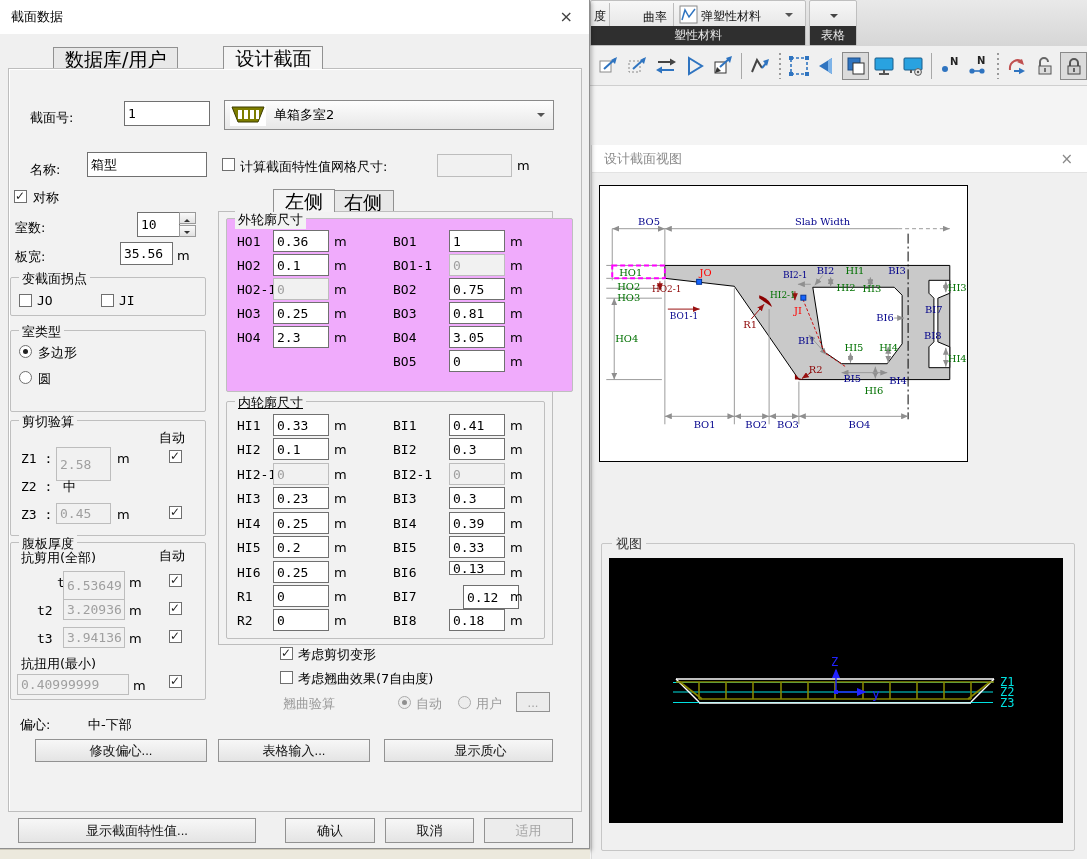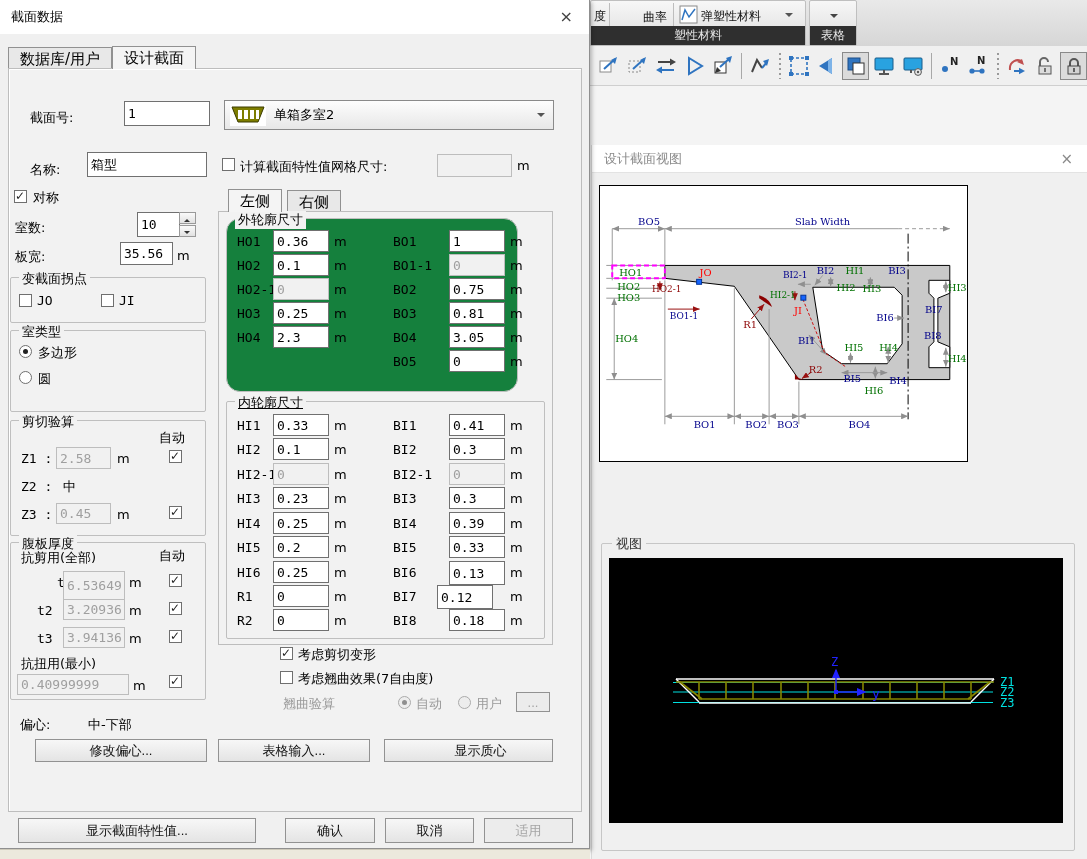--- a/index.html
+++ b/index.html
@@ -32,21 +32,21 @@
   .viewbox .legend{position:absolute;left:10px;top:-9px;background:#f0f0f0;padding:0 4px;font-size:13px;color:#333;}
   .canvas{position:absolute;left:7px;top:14px;width:454px;height:265px;background:#000;}
 
   
   .dialog{position:absolute;left:0;top:0;width:590px;height:849px;background:#f0f0f0;
           border:1px solid #8f8f8f;border-left:none;border-top:none;box-shadow:2px 2px 4px rgba(0,0,0,.25);}
   .dlg-title{position:absolute;left:0;top:0;width:100%;height:34px;background:#fff;font-size:13px;line-height:34px;padding-left:11px;}
   .dlg-close{position:absolute;right:16px;top:7px;font-size:16px;color:#444;}
   .tabs{position:absolute;left:8px;top:46px;height:23px;}
   .tab{display:inline-block;height:22px;padding:0 11px;border:1px solid #919191;border-bottom:none;
-       background:#e8e8e8;font-size:15px;line-height:22px;vertical-align:bottom;}
+       background:#e8e8e8;font-size:19px;line-height:22px;vertical-align:bottom;margin-left:45px;}
   .tab.active{background:#f4f4f4;height:23px;position:relative;z-index:2;}
   .page{position:absolute;left:8px;top:68px;width:574px;height:744px;border:1px solid #bdbdbd;background:#f2f2f2;
         box-shadow:inset 1px 1px 0 #fff;}
   .lbl{position:absolute;font-size:13px;white-space:nowrap;}
   .lbl.dim{color:#9a9a9a;}
   .val{font-family:"DejaVu Sans Mono","Liberation Mono",monospace;}
   .tin{position:absolute;border:1px solid #707070;background:#fff;
        font:13px "DejaVu Sans Mono","Liberation Mono",monospace;padding:1px 3px;color:#000;}
   .tin.dis{background:#f1f1f1;color:#9f9f9f;border-color:#bdbdbd;}
   .btn{position:absolute;background:linear-gradient(#f7f7f7,#e4e4e4);border:1px solid #929292;
@@ -432,41 +432,41 @@
 
     <span class="lbl" style="left:15px;top:219px;">室数:</span>
     <input class="tin" style="left: 137px; top: 212px; width: 43px; height: 25px;" readonly="" value="10">
     <span class="spin up" style="left:179px;top:212px;"></span>
     <span class="spin dn" style="left:179px;top:225px;"></span>
 
     <span class="lbl" style="left:15px;top:248px;">板宽:</span>
     <input class="tin" style="left: 120px; top: 242px; width: 53px; height: 23px;" readonly="" value="35.56">
     <span class="lbl" style="left:177px;top:248px;">m</span>
 
-    <div class="grp" style="left:10px;top:277px;width:196px;height:46px;">
+    <div class="grp" style="left:10px;top:277px;width:196px;height:39px;">
       <span class="legend">变截面拐点</span>
       <span class="cbx" style="left:8px;top:16px;"></span>
       <span class="lbl val" style="left:26px;top:15px;">JO</span>
       <span class="cbx" style="left:90px;top:16px;"></span>
       <span class="lbl val" style="left:108px;top:15px;">JI</span>
     </div>
 
     <div class="grp" style="left:10px;top:330px;width:196px;height:82px;">
       <span class="legend">室类型</span>
       <span class="rad sel" style="left:8px;top:14px;"></span>
       <span class="lbl" style="left:27px;top:13px;">多边形</span>
       <span class="rad" style="left:8px;top:40px;"></span>
       <span class="lbl" style="left:27px;top:39px;">圆</span>
     </div>
 
     <div class="grp" style="left:10px;top:420px;width:196px;height:116px;">
       <span class="legend">剪切验算</span>
       <span class="lbl" style="left:148px;top:8px;">自动</span>
       <span class="lbl val" style="left:10px;top:30px;">Z1 :</span>
-      <input class="tin dis" style="left: 45px; top: 26px; width: 55px; height: 22px;" disabled="" value="2.58">
+      <input class="tin dis" style="left: 45px; top: 26px; width: 55px; height: 34px;" disabled="" value="2.58">
       <span class="lbl" style="left:106px;top:30px;">m</span>
       <span class="cbx checked" style="left:158px;top:29px;"></span>
       <span class="lbl val" style="left:10px;top:58px;">Z2 :</span>
       <span class="lbl" style="left:52px;top:57px;">中</span>
       <span class="lbl val" style="left:10px;top:86px;">Z3 :</span>
       <input class="tin dis" style="left: 45px; top: 82px; width: 55px; height: 21px;" disabled="" value="0.45">
       <span class="lbl" style="left:106px;top:86px;">m</span>
       <span class="cbx checked" style="left:158px;top:85px;"></span>
     </div>
 
@@ -493,21 +493,21 @@
     </div>
 
     <span class="lbl" style="left:20px;top:716px;">偏心:</span>
     <span class="lbl" style="left:88px;top:716px;">中-下部</span>
     <button class="btn" style="left:35px;top:739px;width:172px;height:23px;">修改偏心...</button>
 
     <span class="tab active" style="position:absolute;left:228px;top:189px;z-index:3;">左侧</span>
     <span class="tab" style="position:absolute;left:287px;top:190px;">右侧</span>
     <div style="position:absolute;left:218px;top:211px;width:335px;height:434px;border:1px solid #bdbdbd;background:#f2f2f2;"></div>
 
-    <div class="grp" style="left:226px;top:218px;width:292px;height:174px;background:#15803d;border-radius:14px;">
+    <div class="grp" style="left:226px;top:218px;width:347px;height:174px;background:#f0abfc;">
       <span class="legend" style="background:#f2f2f2;">外轮廓尺寸</span>
       <span class="lbl val" style="left:10px;top:15px;">HO1</span>
       <input class="tin" style="left: 46px; top: 11px; width: 56px; height: 22px;" readonly="" value="0.36">
       <span class="lbl" style="left:107px;top:15px;">m</span>
       <span class="lbl val" style="left:10px;top:39px;">HO2</span>
       <input class="tin" style="left: 46px; top: 35px; width: 56px; height: 22px;" readonly="" value="0.1">
       <span class="lbl" style="left:107px;top:39px;">m</span>
       <span class="lbl val" style="left:10px;top:63px;">HO2-1</span>
       <input class="tin dis" style="left: 46px; top: 59px; width: 56px; height: 22px;" disabled="" value="0">
       <span class="lbl" style="left:107px;top:63px;">m</span>
@@ -580,24 +580,24 @@
       <span class="lbl val" style="left:166px;top:89px;">BI3</span>
       <input class="tin" style="left: 222px; top: 85px; width: 56px; height: 22px;" readonly="" value="0.3">
       <span class="lbl" style="left:283px;top:89px;">m</span>
       <span class="lbl val" style="left:166px;top:114px;">BI4</span>
       <input class="tin" style="left: 222px; top: 110px; width: 56px; height: 22px;" readonly="" value="0.39">
       <span class="lbl" style="left:283px;top:114px;">m</span>
       <span class="lbl val" style="left:166px;top:138px;">BI5</span>
       <input class="tin" style="left: 222px; top: 134px; width: 56px; height: 22px;" readonly="" value="0.33">
       <span class="lbl" style="left:283px;top:138px;">m</span>
       <span class="lbl val" style="left:166px;top:163px;">BI6</span>
-      <input class="tin" style="left: 222px; top: 159px; width: 56px; height: 24px;" readonly="" value="0.13">
+      <input class="tin" style="left: 222px; top: 159px; width: 56px; height: 14px;" readonly="" value="0.13">
       <span class="lbl" style="left:283px;top:163px;">m</span>
       <span class="lbl val" style="left:166px;top:187px;">BI7</span>
-      <input class="tin" style="left: 210px; top: 183px; width: 56px; height: 24px;" readonly="" value="0.12">
+      <input class="tin" style="left: 236px; top: 183px; width: 56px; height: 24px;" readonly="" value="0.12">
       <span class="lbl" style="left:283px;top:187px;">m</span>
       <span class="lbl val" style="left:166px;top:211px;">BI8</span>
       <input class="tin" style="left: 222px; top: 207px; width: 56px; height: 22px;" readonly="" value="0.18">
       <span class="lbl" style="left:283px;top:211px;">m</span>
     </div>
 
     <span class="cbx checked" style="left:280px;top:647px;"></span>
     <span class="lbl" style="left:298px;top:646px;">考虑剪切变形</span>
     <span class="cbx" style="left:280px;top:671px;"></span>
     <span class="lbl" style="left:298px;top:670px;">考虑翘曲效果(7自由度)</span>

